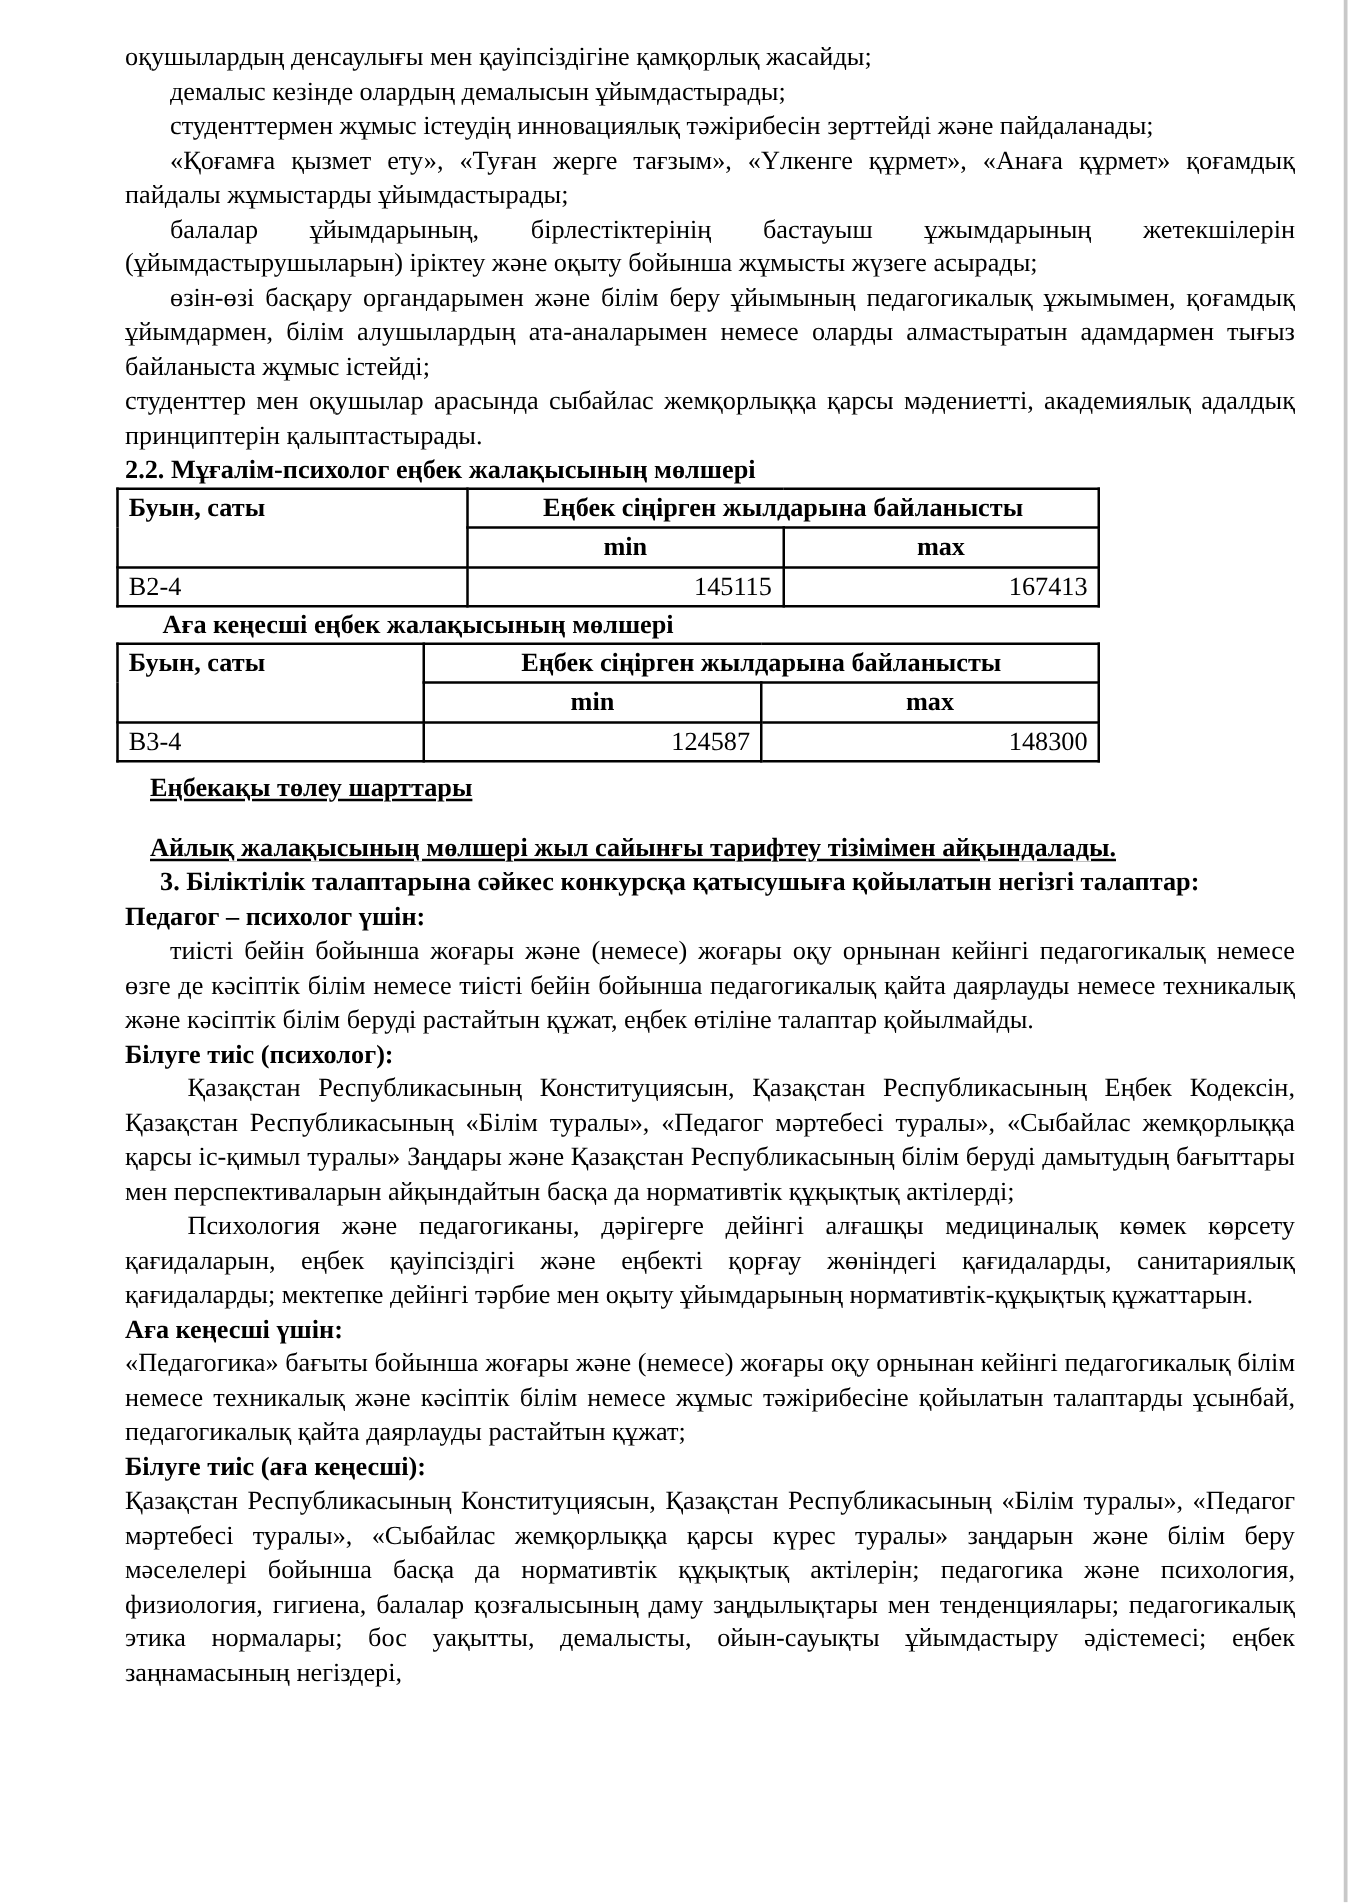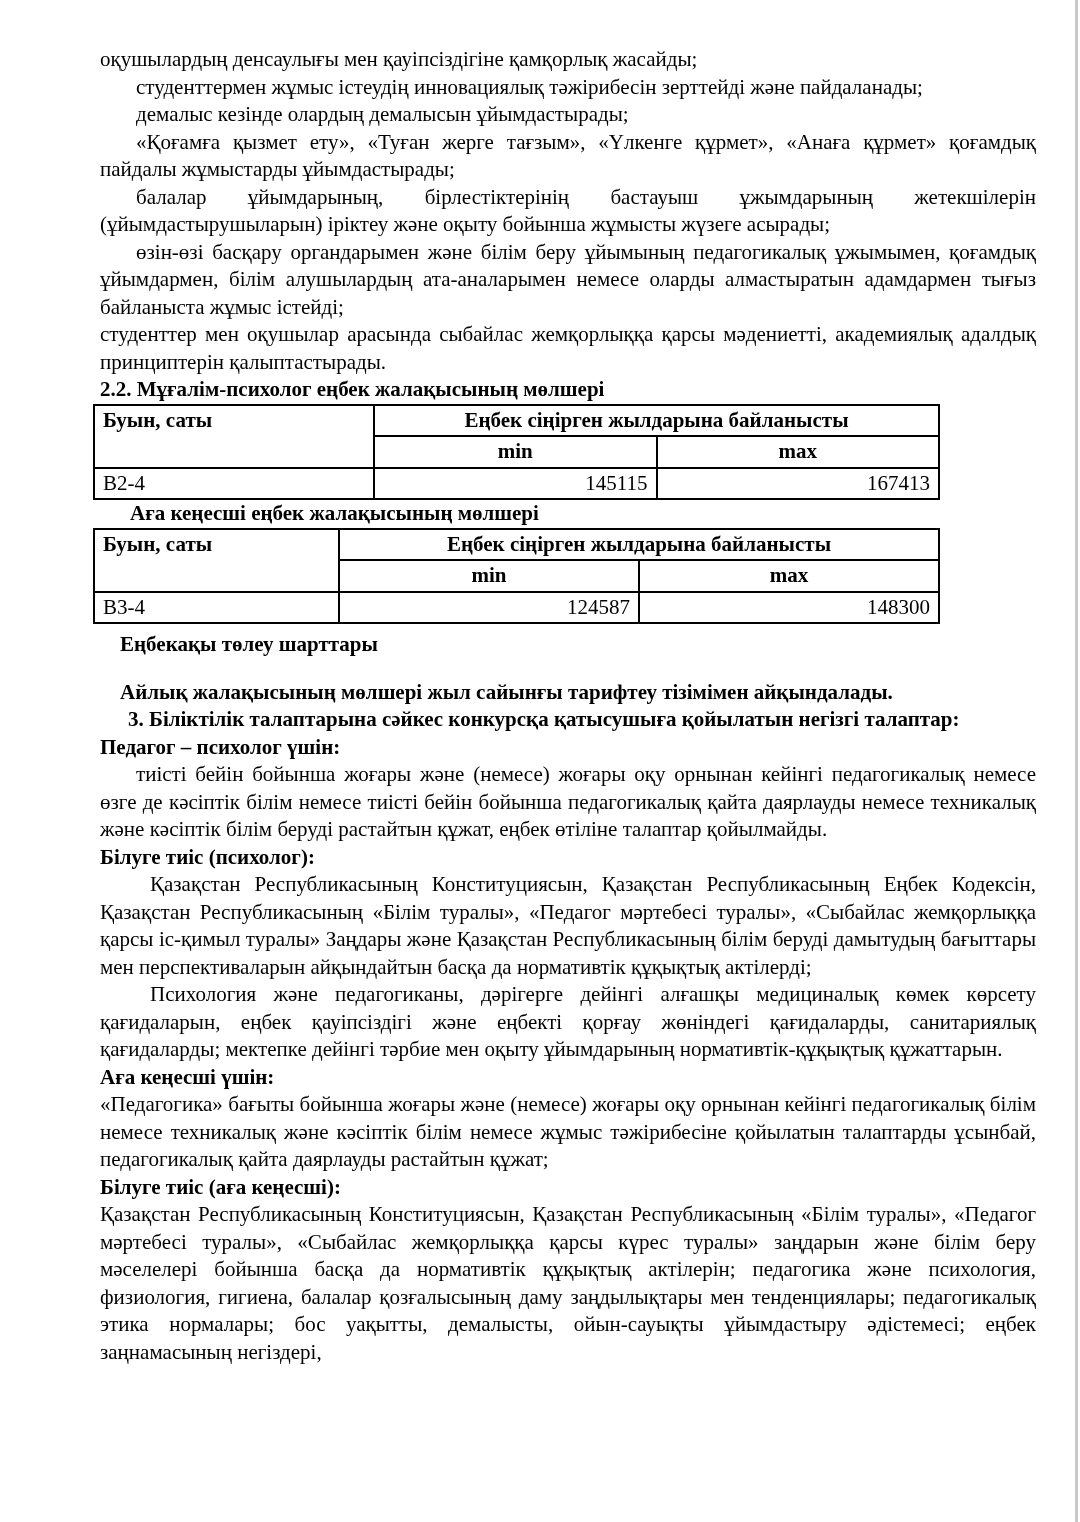--- a/index.html
+++ b/index.html
@@ -19,38 +19,38 @@
     position: absolute;
     top: 0;
     left: 1075px;
     width: 3px;
     height: 1522px;
     background: #c8c8c8;
   }
   .content {
     position: absolute;
     left: 100px;
-    top: 46px;
+    top: 32px;
     width: 936px;
   }
   p { margin: 0; }
   .just { text-align: justify; }
   .b { font-weight: bold; }
-  .u { }
+  .u { text-decoration: underline; }
   .ind20 { text-indent: 20px; margin-top: 20px; }
   .ind28 { text-indent: 28px; }
   .ind30 { text-indent: 30px; }
   .ind36 { text-indent: 36px; }
   .ind50 { text-indent: 50px; }
 
   table.salary {
     border-collapse: collapse;
     table-layout: fixed;
     margin-left: -7px;
-    width: 847px;
+    width: 787px;
   }
   table.salary td {
     border: 2px solid #000000;
     padding: 1px 8px;
     line-height: 27.5px;
     vertical-align: top;
     overflow: hidden;
     white-space: nowrap;
   }
   table.salary td.group-hdr { text-align: center; font-weight: bold; }
@@ -61,22 +61,22 @@
   .t1 .c1 { width: 280px; } .t1 .c2 { width: 250px; } .t1 .c3 { width: 317px; }
   .t2 .c1 { width: 245px; } .t2 .c2 { width: 262px; } .t2 .c3 { width: 340px; }
 </style>
 </head>
 <body>
 
 <div class="page">
   <div class="content">
 
     <p class="just">оқушылардың денсаулығы мен қауіпсіздігіне қамқорлық жасайды;</p>
+    <p class="ind36">демалыс кезінде олардың демалысын ұйымдастырады;</p>
     <p class="ind36">студенттермен жұмыс істеудің инновациялық тәжірибесін зерттейді және пайдаланады;</p>
-    <p class="ind36">демалыс кезінде олардың демалысын ұйымдастырады;</p>
     <p class="ind36 just">«Қоғамға қызмет ету», «Туған жерге тағзым», «Үлкенге құрмет», «Анаға құрмет» қоғамдық пайдалы жұмыстарды ұйымдастырады;</p>
     <p class="ind36 just">балалар ұйымдарының, бірлестіктерінің бастауыш ұжымдарының жетекшілерін (ұйымдастырушыларын) іріктеу және оқыту бойынша жұмысты жүзеге асырады;</p>
     <p class="ind36 just">өзін-өзі басқару органдарымен және білім беру ұйымының педагогикалық ұжымымен, қоғамдық ұйымдармен, білім алушылардың ата-аналарымен немесе оларды алмастыратын адамдармен тығыз байланыста жұмыс істейді;</p>
     <p class="just">студенттер мен оқушылар арасында сыбайлас жемқорлыққа қарсы мәдениетті, академиялық адалдық принциптерін қалыптастырады.</p>
 
     <p class="b">2.2. Мұғалім-психолог еңбек жалақысының мөлшері</p>
 
     <table class="salary t1">
       <tbody>
           <tr>

